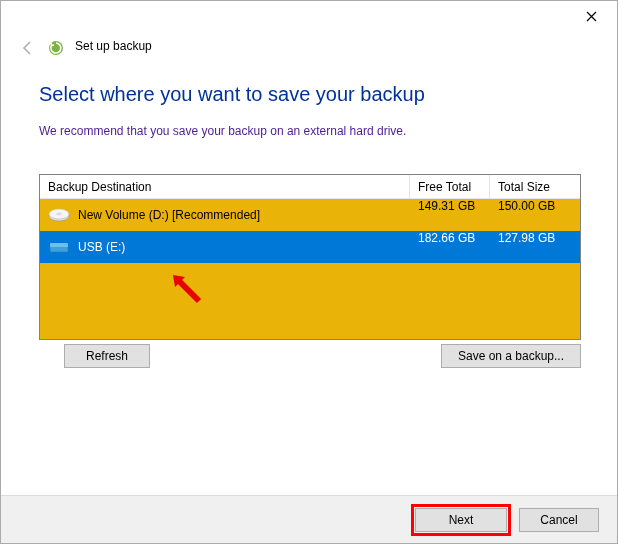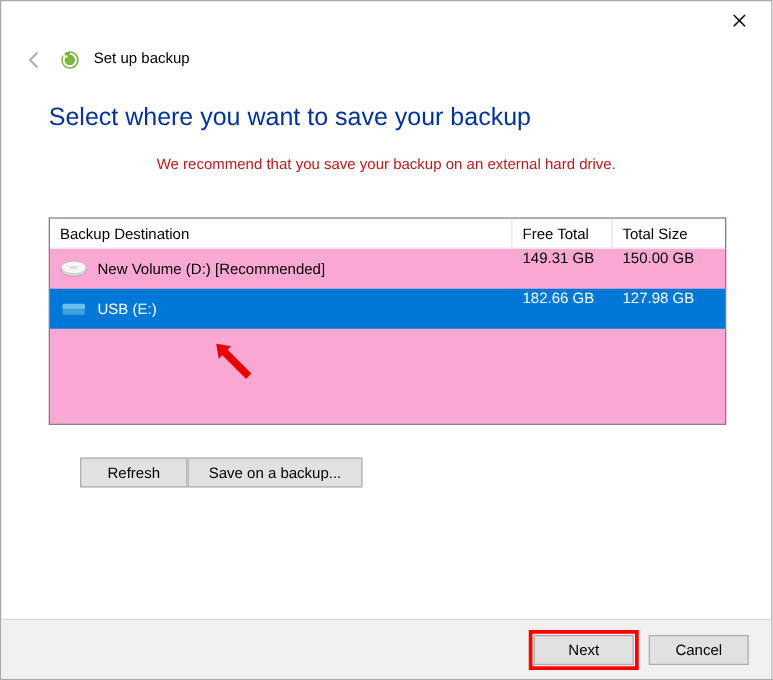--- a/index.html
+++ b/index.html
@@ -45,32 +45,31 @@
     left: 38px;
     right: 38px;
   }
   .main-heading {
     color: #003399;
     font-size: 20px;
     font-weight: 400;
     margin: 0 0 18px 0;
   }
   .recommend {
-    color: #b91c1c;
+    color: #4c1d95;
     font-size: 12px;
     margin-bottom: 36px;
-    text-align: center;
   }
   .save-label {
     font-size: 12px;
     margin-bottom: 4px;
   }
   .table-wrap {
     border: 1px solid #828282;
-    background: #f9a8d4;
+    background: #eab308;
     height: 166px;
     width: 542px;
   }
   .table-head {
     display: flex;
     border-bottom: 1px solid #e5e5e5;
     height: 24px;
     align-items: center;
     font-size: 12px;
     color: #000;
@@ -93,22 +92,23 @@
     padding-left: 8px;
     display: flex; align-items: center; gap: 8px;
   }
   .row-free { flex: 0 0 80px; padding-left: 8px; }
   .row-total { flex: 1; padding-left: 8px; }
   .drive-icon {
     width: 22px; height: 18px;
     flex-shrink: 0;
   }
   .buttons-mid {
-    margin-top: 26px;
-    display: flex;
+    margin-top: 4px;
+    display: flex;
+    justify-content: space-between;
     width: 542px;
     padding-left: 25px;
   }
   .btn {
     background: #e1e1e1;
     border: 1px solid #adadad;
     font-family: inherit;
     font-size: 12px;
     height: 24px;
     padding: 0 14px;
@@ -130,21 +130,21 @@
   }
   .btn.footer-btn {
     width: 80px;
     background: #e1e1e1;
   }
   .next-highlight {
     border: 3px solid #ff0000;
     padding: 1px;
     display: inline-flex;
   }
-  .next-highlight .btn { width: 80px; }
+  .next-highlight .btn { width: 92px; }
   .red-arrow {
     position: absolute;
     top: 272px;
     left: 170px;
     width: 32px; height: 32px;
     pointer-events: none;
   }
 </style>
 </head>
 <body>

